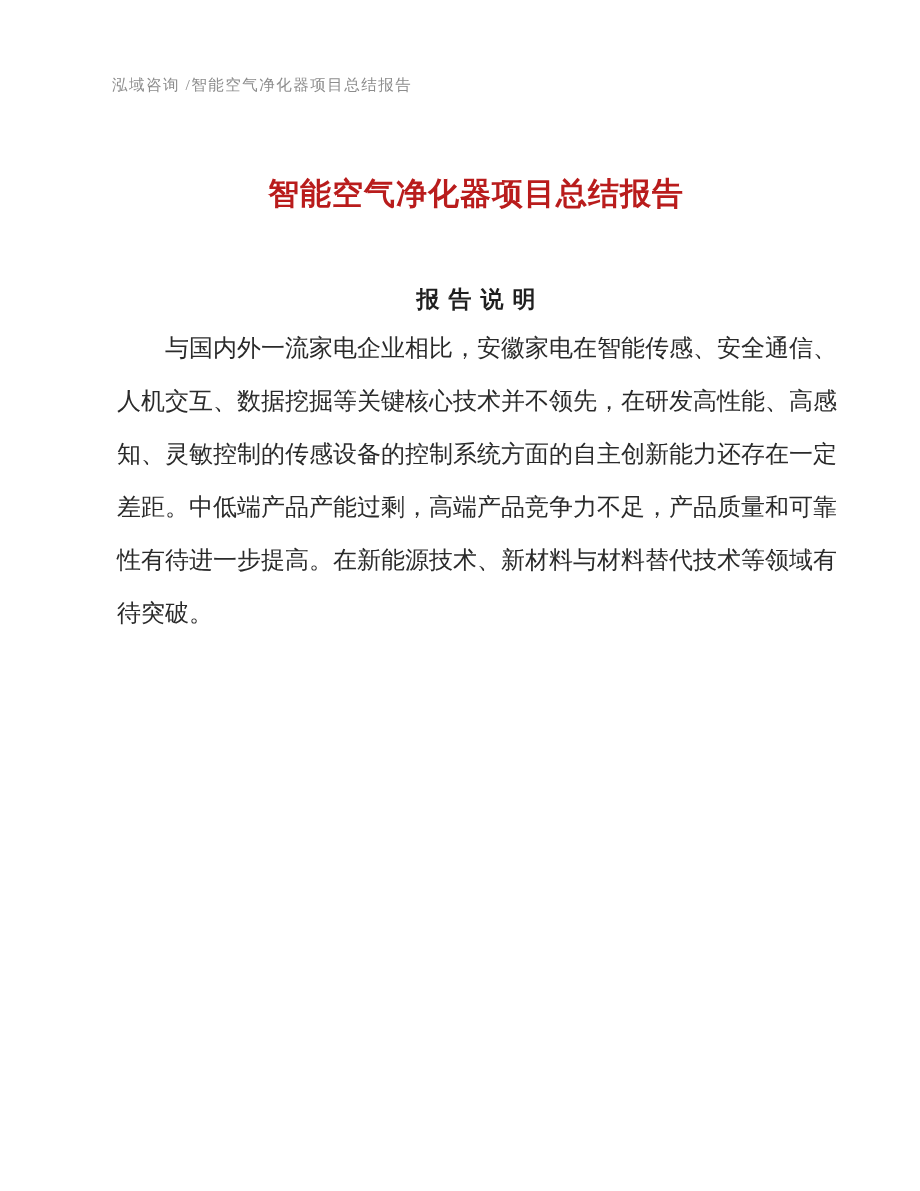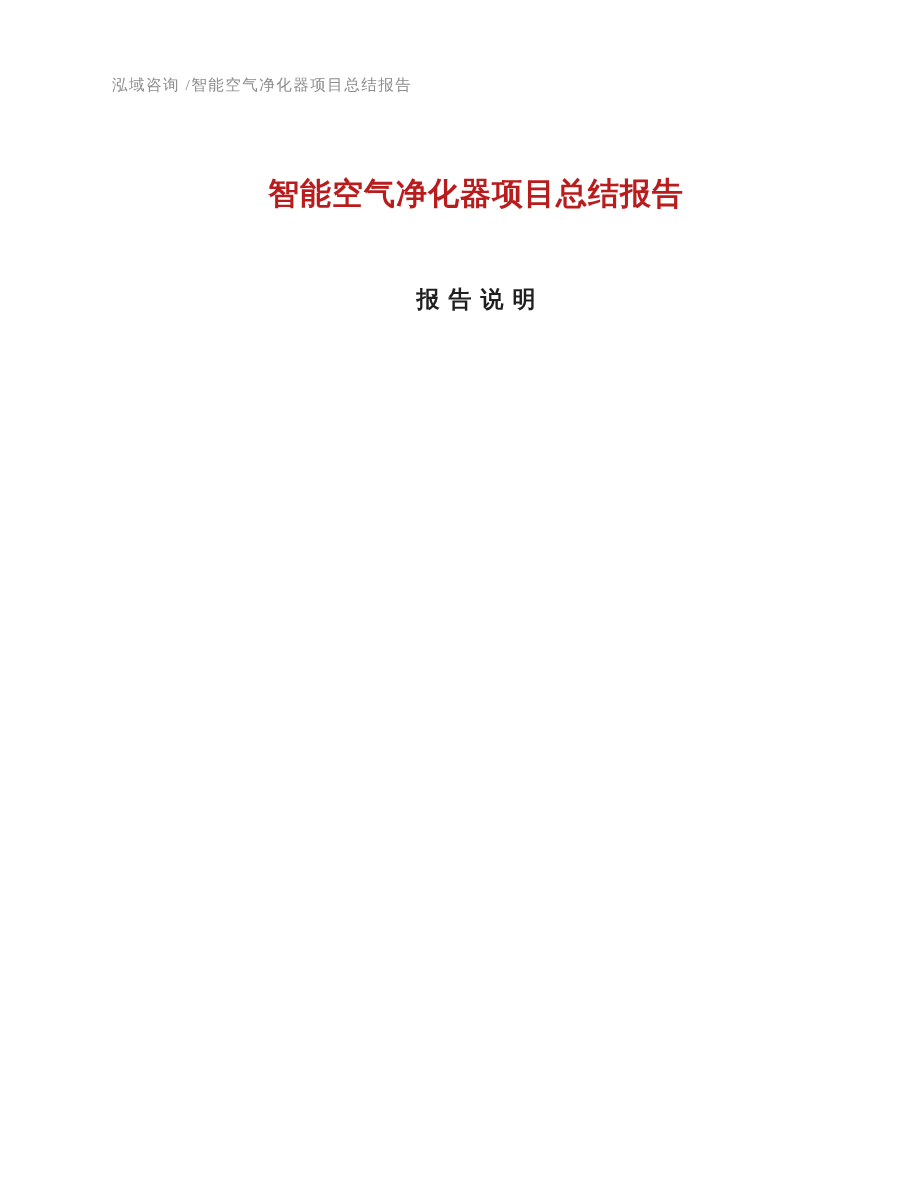--- a/index.html
+++ b/index.html
@@ -73,15 +73,16 @@
 
 <div class="page">
 
   <div class="doc-header">泓域咨询 /智能空气净化器项目总结报告</div>
 
   <h1 class="doc-title">智能空气净化器项目总结报告</h1>
 
   <h2 class="section-heading">报告说明</h2>
 
   <div class="doc-body">
+    <p>与国内外一流家电企业相比，安徽家电在智能传感、安全通信、人机交互、数据挖掘等关键核心技术并不领先，在研发高性能、高感知、灵敏控制的传感设备的控制系统方面的自主创新能力还存在一定差距。中低端产品产能过剩，高端产品竞争力不足，产品质量和可靠性有待进一步提高。在新能源技术、新材料与材料替代技术等领域有待突破。</p>
   </div>
 
 </div>
 
 </body></html>

